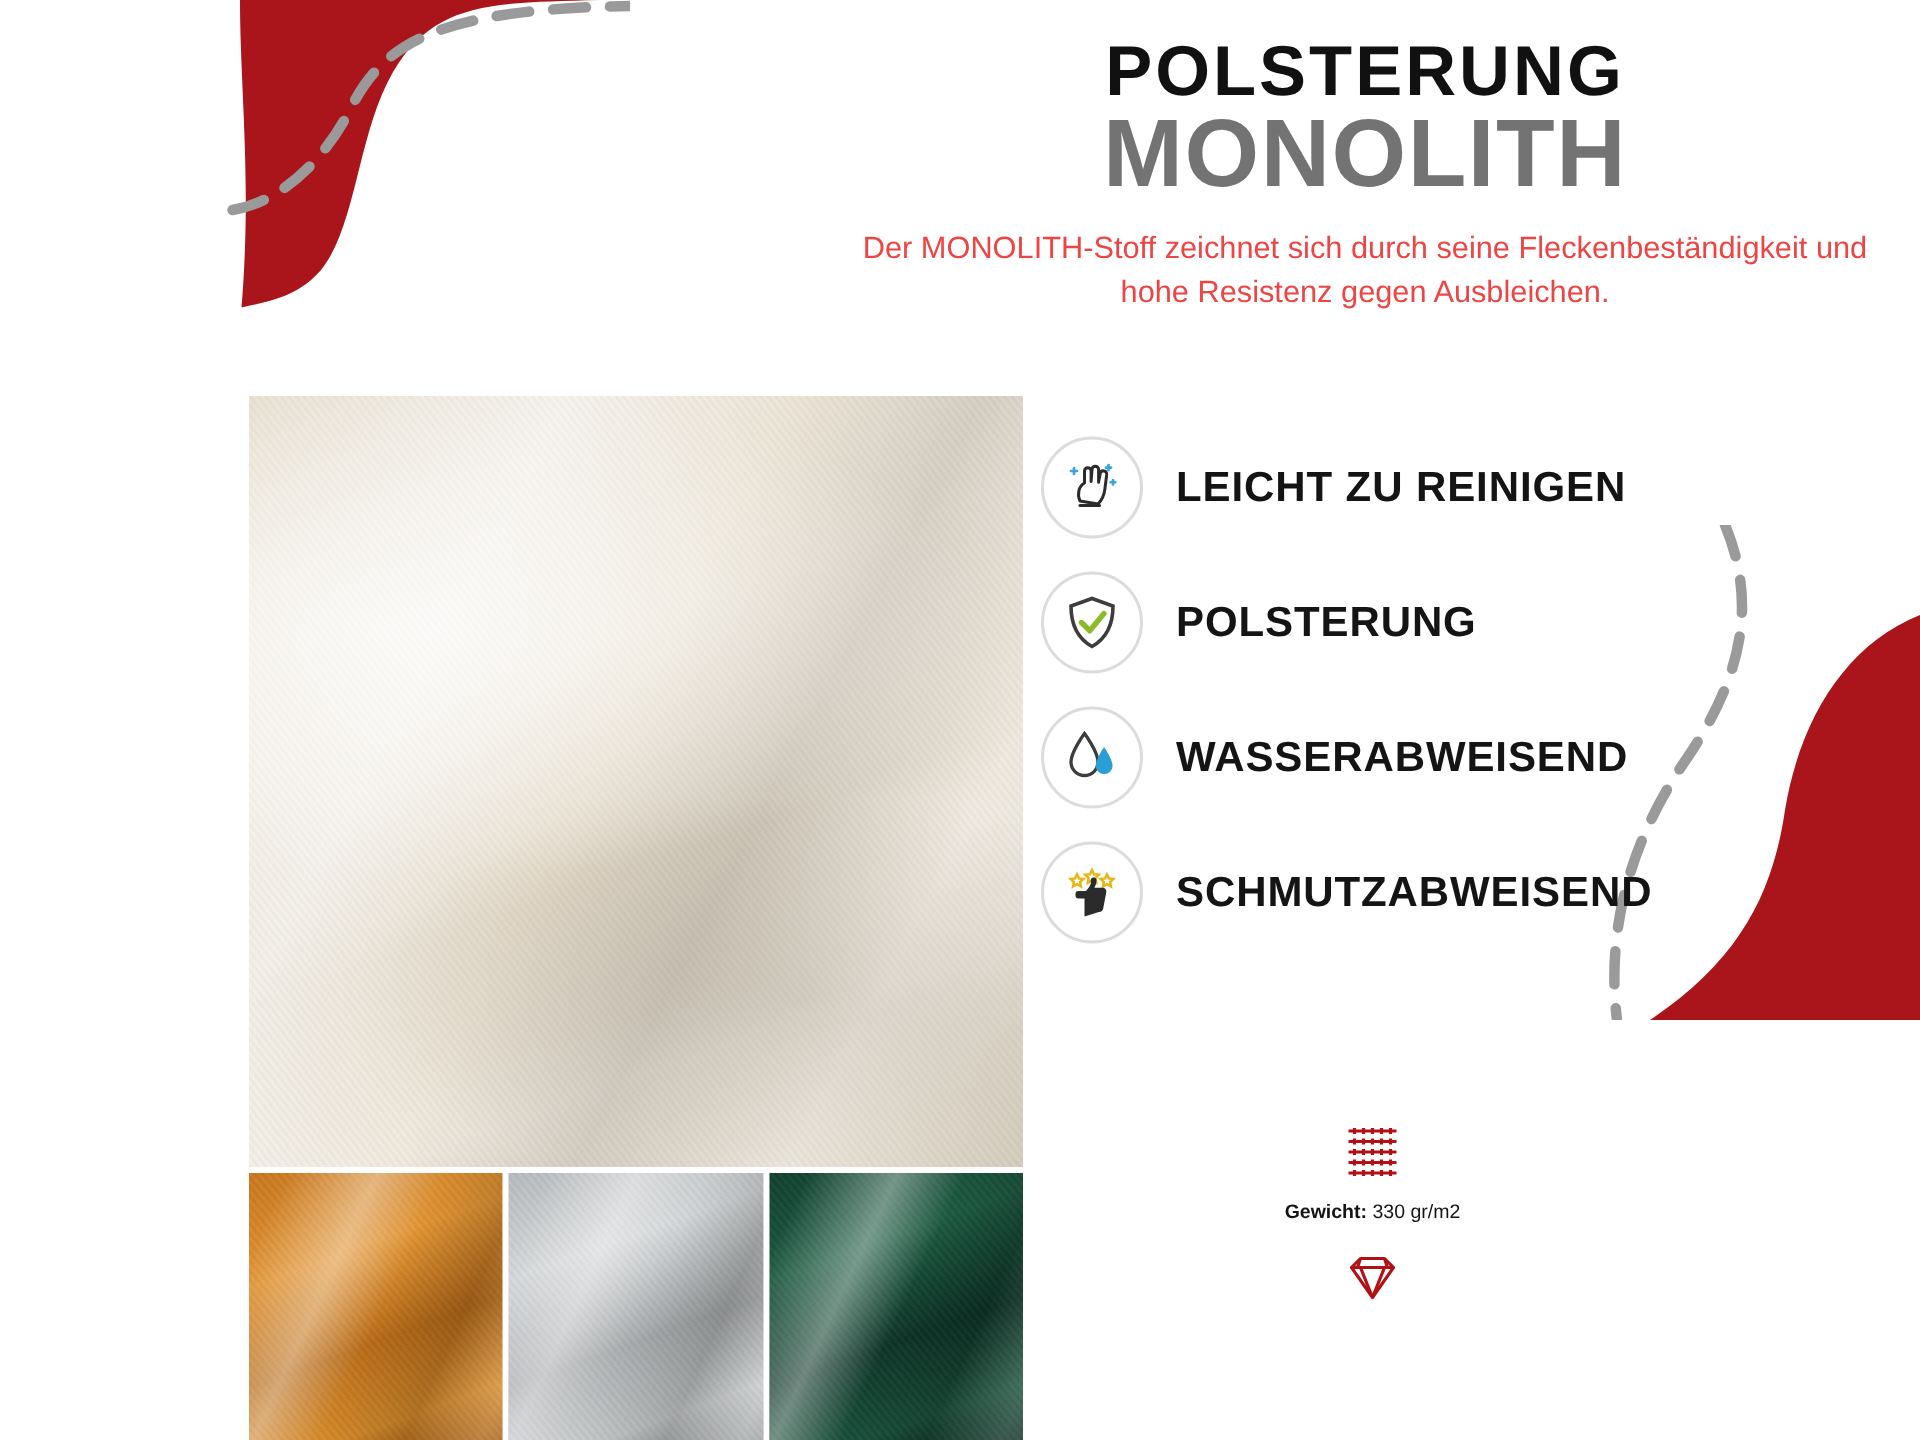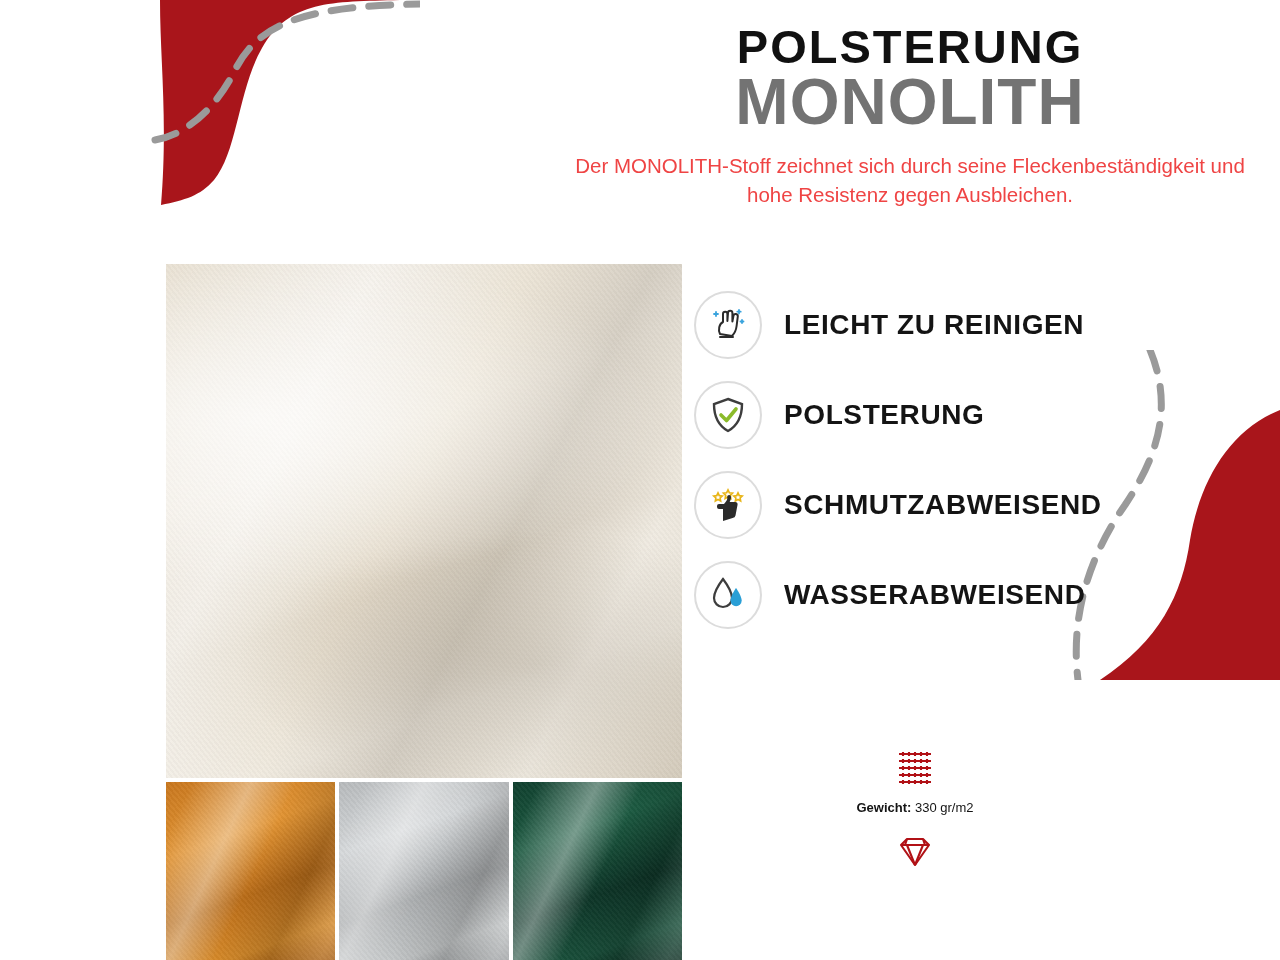--- a/index.html
+++ b/index.html
@@ -205,39 +205,39 @@
           <path d="M21 5 L35 10 C35 23 30 32 21 37 C12 32 7 23 7 10 Z" fill="none" stroke="#3d3d3d" stroke-width="2.4"></path>
           <path d="M14 21 l5.5 5.5 L29 15" fill="none" stroke="#8bbb2a" stroke-width="3.6" stroke-linecap="round" stroke-linejoin="round"></path>
         </svg>
       </div>
       <div class="feature-label">POLSTERUNG</div>
     </div>
 
     <div class="feature">
       <div class="feature-icon">
         <svg width="42" height="42" viewBox="0 0 42 42">
+          <path d="M16 5 C16 5 7 17 7 24 a9 9 0 0 0 18 0 C25 17 16 5 16 5 Z" fill="none" stroke="#3d3d3d" stroke-width="2.2"></path>
+          <path d="M29 14 C29 14 23.5 22 23.5 26.6 a5.6 5.6 0 0 0 11.2 0 C34.7 22 29 14 29 14 Z" fill="#2a9fd6"></path>
+        </svg>
+      </div>
+      <div class="feature-label">WASSERABWEISEND</div>
+    </div>
+
+    <div class="feature">
+      <div class="feature-icon">
+        <svg width="42" height="42" viewBox="0 0 42 42">
           <g fill="none" stroke="#e8b416" stroke-width="1.7">
             <path d="M11 9 l1.3 2.6 2.9 .4 -2.1 2 .5 2.9 -2.6 -1.4 -2.6 1.4 .5 -2.9 -2.1 -2 2.9 -.4 Z"></path>
             <path d="M21 6 l1.4 2.8 3.1 .4 -2.2 2.2 .5 3.1 -2.8 -1.5 -2.8 1.5 .5 -3.1 -2.2 -2.2 3.1 -.4 Z"></path>
             <path d="M31 9 l1.3 2.6 2.9 .4 -2.1 2 .5 2.9 -2.6 -1.4 -2.6 1.4 .5 -2.9 -2.1 -2 2.9 -.4 Z"></path>
           </g>
           <path d="M16 37 v-12 h-4 a2 2 0 0 1 -2 -2 v-1 a2 2 0 0 1 2 -2 h5 l2 -2.5 c1.6 -2 1.2 -3.2 1.2 -4.6 a1.9 1.9 0 0 1 3.8 0 c0 2 -.6 3.6 -1.4 5 h5.6 a2.4 2.4 0 0 1 2.3 3 l-2 10.6 a3 3 0 0 1 -2.9 2.5 Z" fill="#2b2b2b"></path>
         </svg>
       </div>
       <div class="feature-label">SCHMUTZABWEISEND</div>
-    </div>
-
-    <div class="feature">
-      <div class="feature-icon">
-        <svg width="42" height="42" viewBox="0 0 42 42">
-          <path d="M16 5 C16 5 7 17 7 24 a9 9 0 0 0 18 0 C25 17 16 5 16 5 Z" fill="none" stroke="#3d3d3d" stroke-width="2.2"></path>
-          <path d="M29 14 C29 14 23.5 22 23.5 26.6 a5.6 5.6 0 0 0 11.2 0 C34.7 22 29 14 29 14 Z" fill="#2a9fd6"></path>
-        </svg>
-      </div>
-      <div class="feature-label">WASSERABWEISEND</div>
     </div>
   </div>
 
   <div class="specs">
     <div class="spec">
       <svg class="spec-icon" width="52" height="46" viewBox="0 0 52 46">
         <g stroke="#b11116" stroke-width="2.1" fill="none">
           <path d="M10 6 h32 M10 13 h32 M10 20 h32 M10 27 h32 M10 34 h32"></path>
           <path d="M14 4 v34 M20 4 v34 M26 4 v34 M32 4 v34 M38 4 v34" stroke-dasharray="4 3"></path>
         </g>

